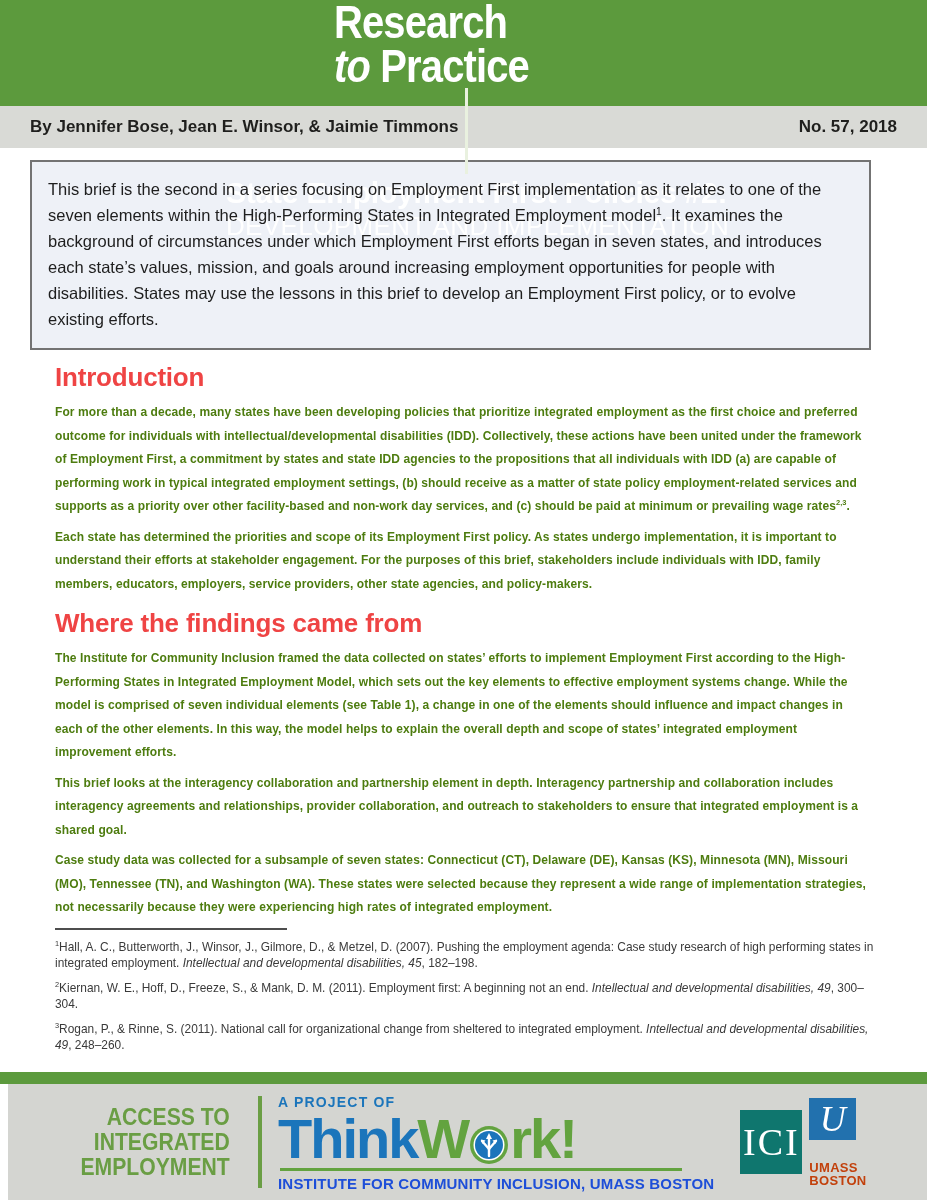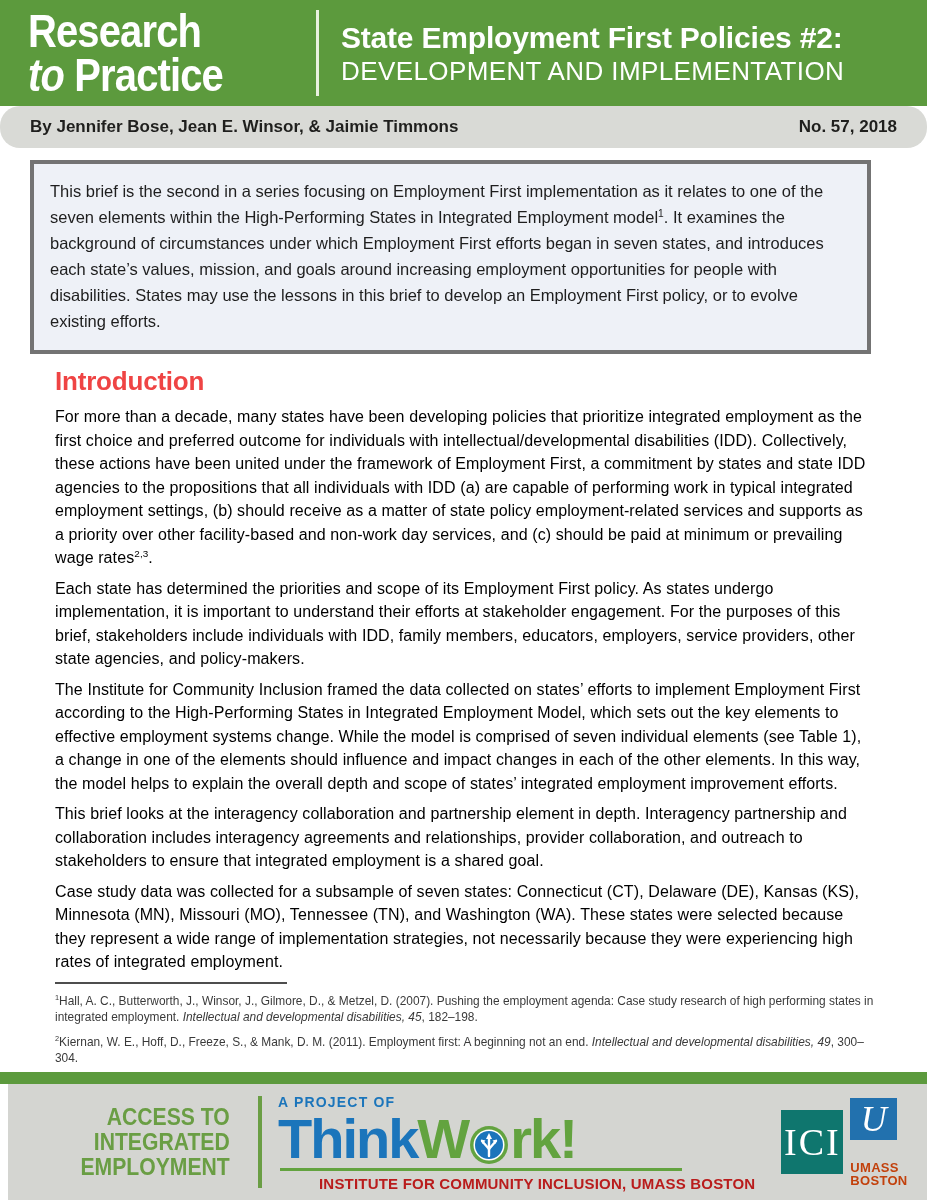--- a/index.html
+++ b/index.html
@@ -7,20 +7,21 @@
   .page {
     position:relative; width:927px; height:1200px; margin:0 auto;
     background:#ffffff; overflow:hidden;
     font-family:"Liberation Sans", sans-serif;
   }
 
   
   .masthead {
     height:106px; background:#5c9a3d; display:flex; align-items:center;
     padding-left:28px;
+    flex-direction:column;
   }
   .brand {
     width:288px; color:#ffffff; font-weight:bold;
     font-size:47px; line-height:44px; letter-spacing:-1px;
     transform:scaleX(0.85); transform-origin:left center;
     white-space:nowrap;
   }
   .brand .it { font-style:italic; }
   .brand-divider {
     width:3px; height:86px; background:#e9f1df; margin-right:22px; flex:none;
@@ -30,41 +31,41 @@
     font-size:30px; font-weight:bold; line-height:34px; letter-spacing:-0.2px;
   }
   .masthead-title .t2 {
     font-size:26px; font-weight:400; line-height:32px; letter-spacing:0.4px;
   }
 
   
   .byline-bar {
     height:42px; background:#d9dad6; display:flex; align-items:center;
     justify-content:space-between; padding:0 30px 0 30px;
-    font-size:17px; font-weight:bold; color:#1f1f1d;border-radius:20px;
+    font-size:17px; font-weight:bold; color:#1f1f1d;
   }
 
   
   .summary-box {
     margin:12px 56px 0 30px;
-    border:4px solid #737373; background:#eef1f7;
+    border:2px solid #737373; background:#eef1f7;
     padding:14px 19px 16px 16px;
     font-size:16.5px; line-height:26px; color:#1e1e1e;
   }
   sup { font-size:0.62em; vertical-align:super; line-height:0; }
 
   
   .content { padding:0 57px 0 55px; }
   .section-heading {
     color:#ef4444; font-size:26px; font-weight:bold;
     margin:12px 0 9px 0; line-height:30px; letter-spacing:-0.2px;
   }
   .body-p {
-    font-size:16px; line-height:23.5px; color:#000000;
-    letter-spacing:0.1px; margin:0 0 7px 0;
+    font-size:12px; line-height:23.5px; color:#4d7c0f;
+    letter-spacing:0.1px; margin:0 0 7px 0;font-weight:bold;
   }
 
   
   .footnote-rule {
     width:232px; height:0; border-top:2px solid #4d4d4d; margin:8px 0 9px 0;
   }
   .footnotes { width:894px; transform:scaleX(0.93); transform-origin:left top; }
   .footnote {
     font-size:12.8px; line-height:16px; color:#3a3a3a; margin-bottom:9px;
   }
@@ -95,21 +96,21 @@
   }
   .tw-logo {
     display:flex; align-items:flex-end; font-weight:bold; font-size:56px;
     line-height:56px; letter-spacing:-2px; white-space:nowrap;
   }
   .tw-think { color:#1b75bb; }
   .tw-green { color:#63a33f; }
   .tw-emblem { position:relative; top:7px; margin:0 1px; align-self:center; }
   .tw-underline { height:3px; background:#63a33f; width:402px; margin:1px 0 4px 2px; }
   .institute-label {
-    color:#b91c1c; font-weight:bold; font-size:15px; letter-spacing:0.2px;margin-left:41px;
+    color:#1d4ed8; font-weight:bold; font-size:15px; letter-spacing:0.2px;
   }
   .ici-logo {
     width:62px; height:64px; background:#0f766e; color:#ffffff;
     font-family:"Liberation Serif", serif; font-size:38px; letter-spacing:2px;
     display:flex; align-items:center; justify-content:center;
     margin-left:26px; flex:none;
   }
   .umass-logo { margin-left:7px; align-self:flex-start; margin-top:14px; }
   .umass-mark {
     width:47px; height:42px; background:#2271ae; color:#ffffff;
@@ -146,20 +147,21 @@
   <div class="summary-box">
     <span>This brief is the second in a series focusing on Employment First implementation as it relates to one of the seven elements within the High-Performing States in Integrated Employment model</span><sup>1</sup><span>. It examines the background of circumstances under which Employment First efforts began in seven states, and introduces each state’s values, mission, and goals around increasing employment opportunities for people with disabilities. States may use the lessons in this brief to develop an Employment First policy, or to evolve existing efforts.</span>
   </div>
 
   <div class="content">
 
     <h2 class="section-heading">Introduction</h2>
     <p class="body-p"><span>For more than a decade, many states have been developing policies that prioritize integrated employment as the first choice and preferred outcome for individuals with intellectual/developmental disabilities (IDD). Collectively, these actions have been united under the framework of Employment First, a commitment by states and state IDD agencies to the propositions that all individuals with IDD (a) are capable of performing work in typical integrated employment settings, (b) should receive as a matter of state policy employment-related services and supports as a priority over other facility-based and non-work day services, and (c) should be paid at minimum or prevailing wage rates</span><sup>2,3</sup><span>.</span></p>
     <p class="body-p">Each state has determined the priorities and scope of its Employment First policy. As states undergo implementation, it is important to understand their efforts at stakeholder engagement. For the purposes of this brief, stakeholders include individuals with IDD, family members, educators, employers, service providers, other state agencies, and policy-makers.</p>
 
+    <h2 class="section-heading">Where the findings came from</h2>
     <p class="body-p">The Institute for Community Inclusion framed the data collected on states’ efforts to implement Employment First according to the High-Performing States in Integrated Employment Model, which sets out the key elements to effective employment systems change. While the model is comprised of seven individual elements (see Table 1), a change in one of the elements should influence and impact changes in each of the other elements. In this way, the model helps to explain the overall depth and scope of states’ integrated employment improvement efforts.</p>
     <p class="body-p">This brief looks at the interagency collaboration and partnership element in depth. Interagency partnership and collaboration includes interagency agreements and relationships, provider collaboration, and outreach to stakeholders to ensure that integrated employment is a shared goal.</p>
     <p class="body-p">Case study data was collected for a subsample of seven states: Connecticut (CT), Delaware (DE), Kansas (KS), Minnesota (MN), Missouri (MO), Tennessee (TN), and Washington (WA). These states were selected because they represent a wide range of implementation strategies, not necessarily because they were experiencing high rates of integrated employment.</p>
 
     <div class="footnote-rule"></div>
     <div class="footnotes">
       <p class="footnote"><sup>1</sup><span>Hall, A. C., Butterworth, J., Winsor, J., Gilmore, D., &amp; Metzel, D. (2007). Pushing the employment agenda: Case study research of high performing states in integrated employment. </span><span class="jrnl">Intellectual and developmental disabilities, 45</span><span>, 182–198.</span></p>
       <p class="footnote"><sup>2</sup><span>Kiernan, W. E., Hoff, D., Freeze, S., &amp; Mank, D. M. (2011). Employment first: A beginning not an end. </span><span class="jrnl">Intellectual and developmental disabilities, 49</span><span>, 300–304.</span></p>
       <p class="footnote"><sup>3</sup><span>Rogan, P., &amp; Rinne, S. (2011). National call for organizational change from sheltered to integrated employment. </span><span class="jrnl">Intellectual and developmental disabilities, 49</span><span>, 248–260.</span></p>
     </div>

